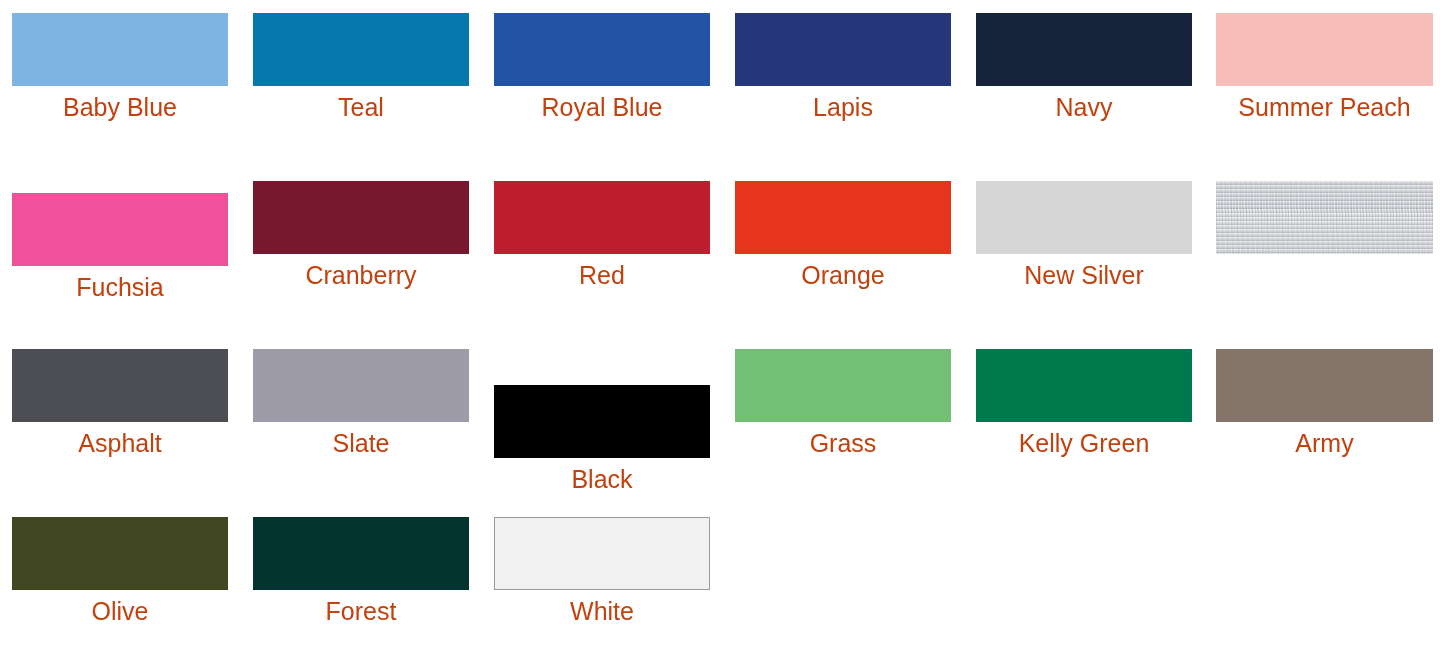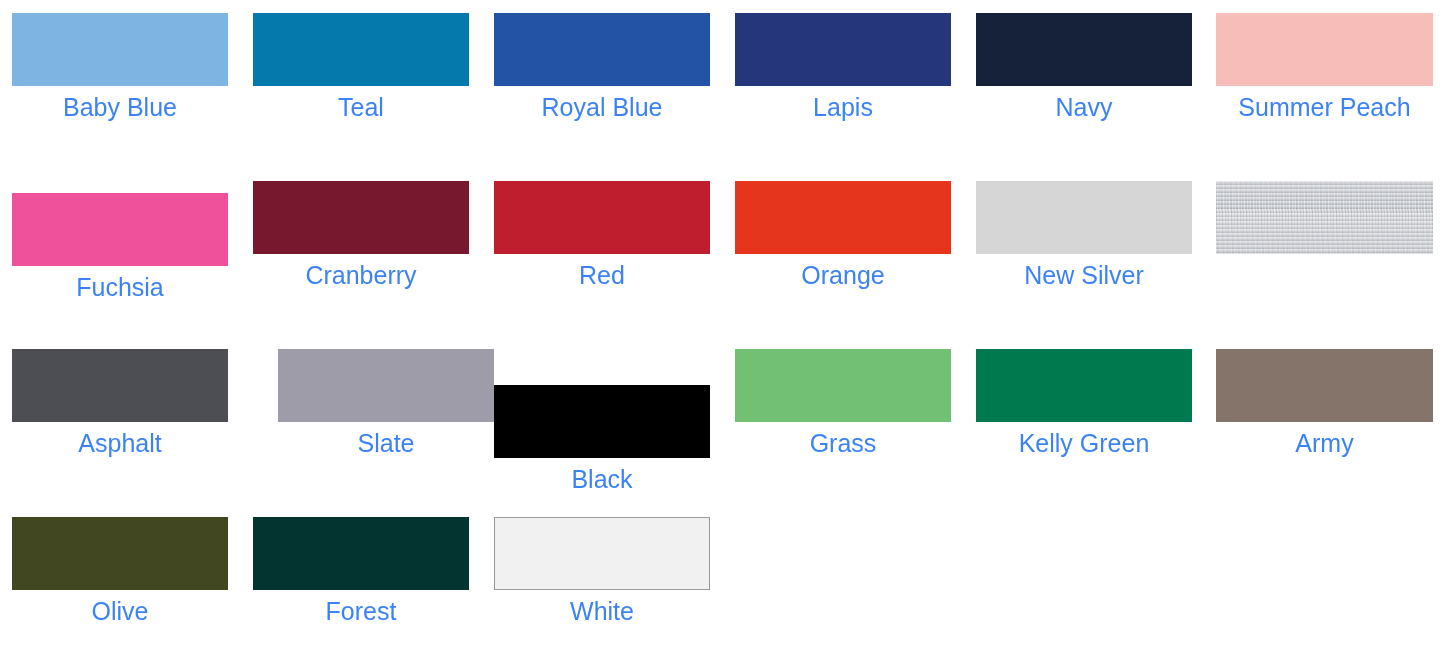--- a/index.html
+++ b/index.html
@@ -57,21 +57,21 @@
         rgba(255,255,255,0.30) 5px
       );
   }
   .swatch-label {
     display: block;
     width: 100%;
     text-align: center;
     font-family: "Liberation Sans", sans-serif;
     font-size: 25px;
     line-height: 30px;
-    color: #3b82f6;
+    color: #c2410c;
     margin-top: 6px;
     white-space: nowrap;
   }
 </style>
 </head>
 <body>
 
 <div id="color-grid">
     <div class="swatch-cell" style="left: 12px; top: 13px; width: 216px;">
       <div class="swatch-chip" title="Baby Blue" style="background: rgb(125, 180, 225);"></div>
@@ -117,21 +117,21 @@
       <div class="swatch-chip" title="New Silver" style="background: rgb(214, 214, 214);"></div>
       <span class="swatch-label">New Silver</span>
     </div>
     <div class="swatch-cell" style="left: 1216px; top: 181px; width: 217px;">
       <div class="swatch-chip heather" title="Heather Grey"></div>
     </div>
     <div class="swatch-cell" style="left: 12px; top: 349px; width: 216px;">
       <div class="swatch-chip" title="Asphalt" style="background: rgb(77, 77, 84);"></div>
       <span class="swatch-label">Asphalt</span>
     </div>
-    <div class="swatch-cell" style="left: 253px; top: 349px; width: 216px; margin-left: 25px;">
+    <div class="swatch-cell" style="left: 253px; top: 349px; width: 216px;">
       <div class="swatch-chip" title="Slate" style="background: rgb(157, 156, 168);"></div>
       <span class="swatch-label">Slate</span>
     </div>
     <div class="swatch-cell" style="left: 494px; top: 349px; width: 216px; margin-top: 36px;">
       <div class="swatch-chip" title="Black" style="background: rgb(0, 0, 0);"></div>
       <span class="swatch-label">Black</span>
     </div>
     <div class="swatch-cell" style="left: 735px; top: 349px; width: 216px;">
       <div class="swatch-chip" title="Grass" style="background: rgb(114, 192, 115);"></div>
       <span class="swatch-label">Grass</span>

